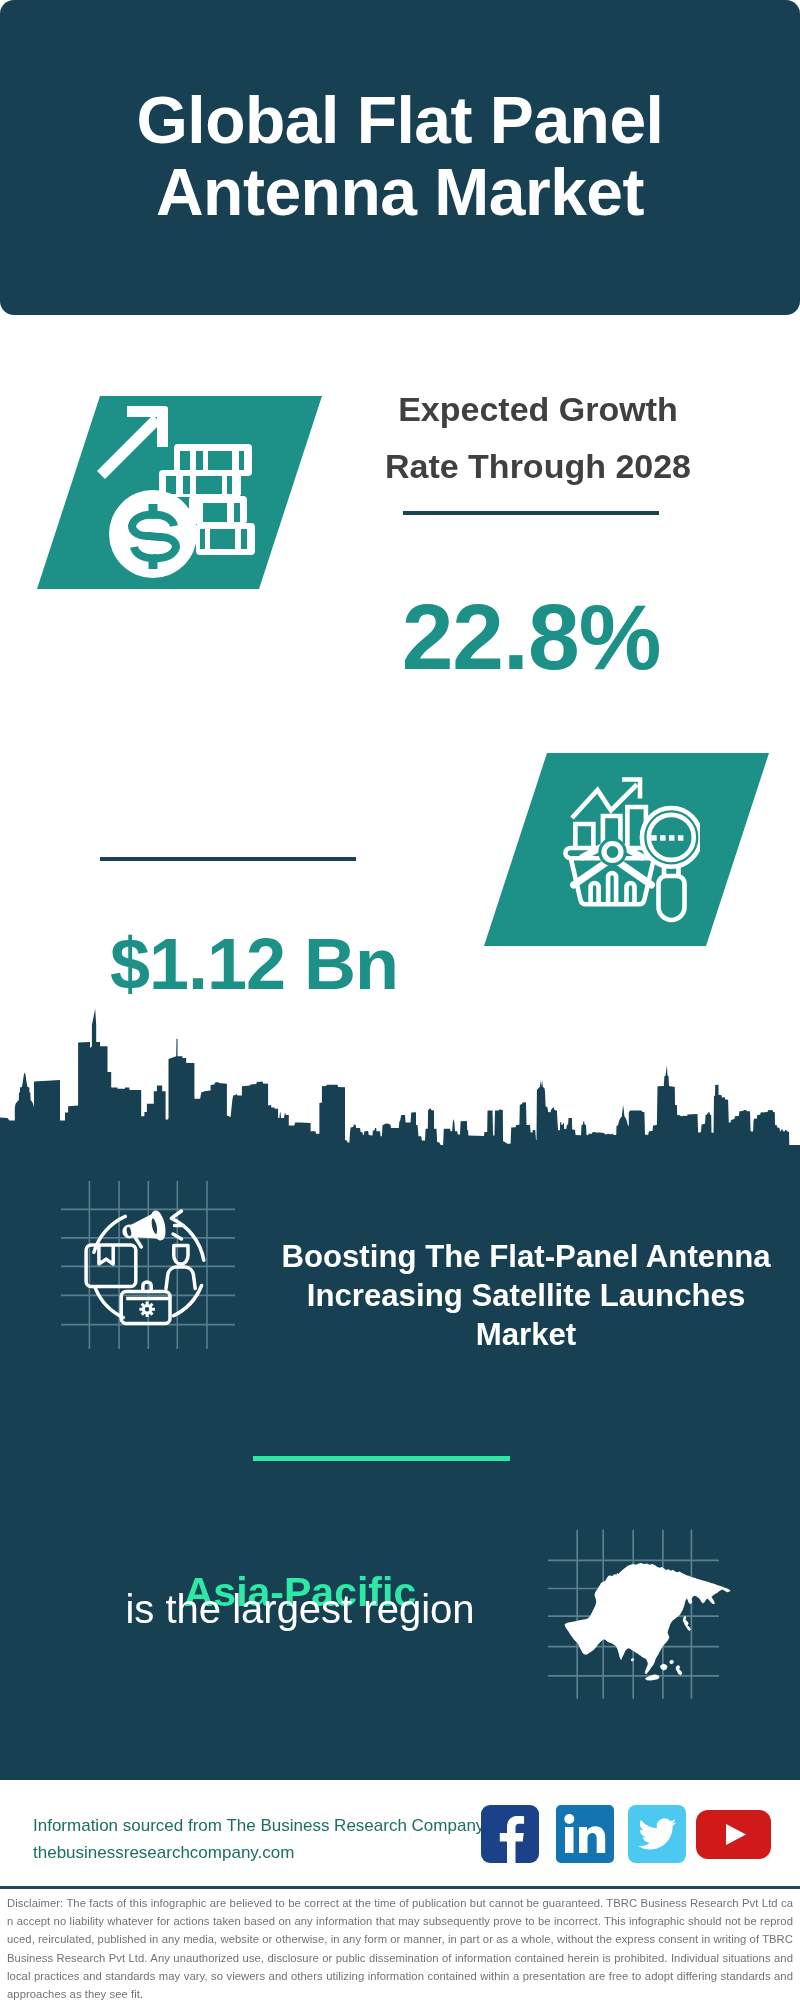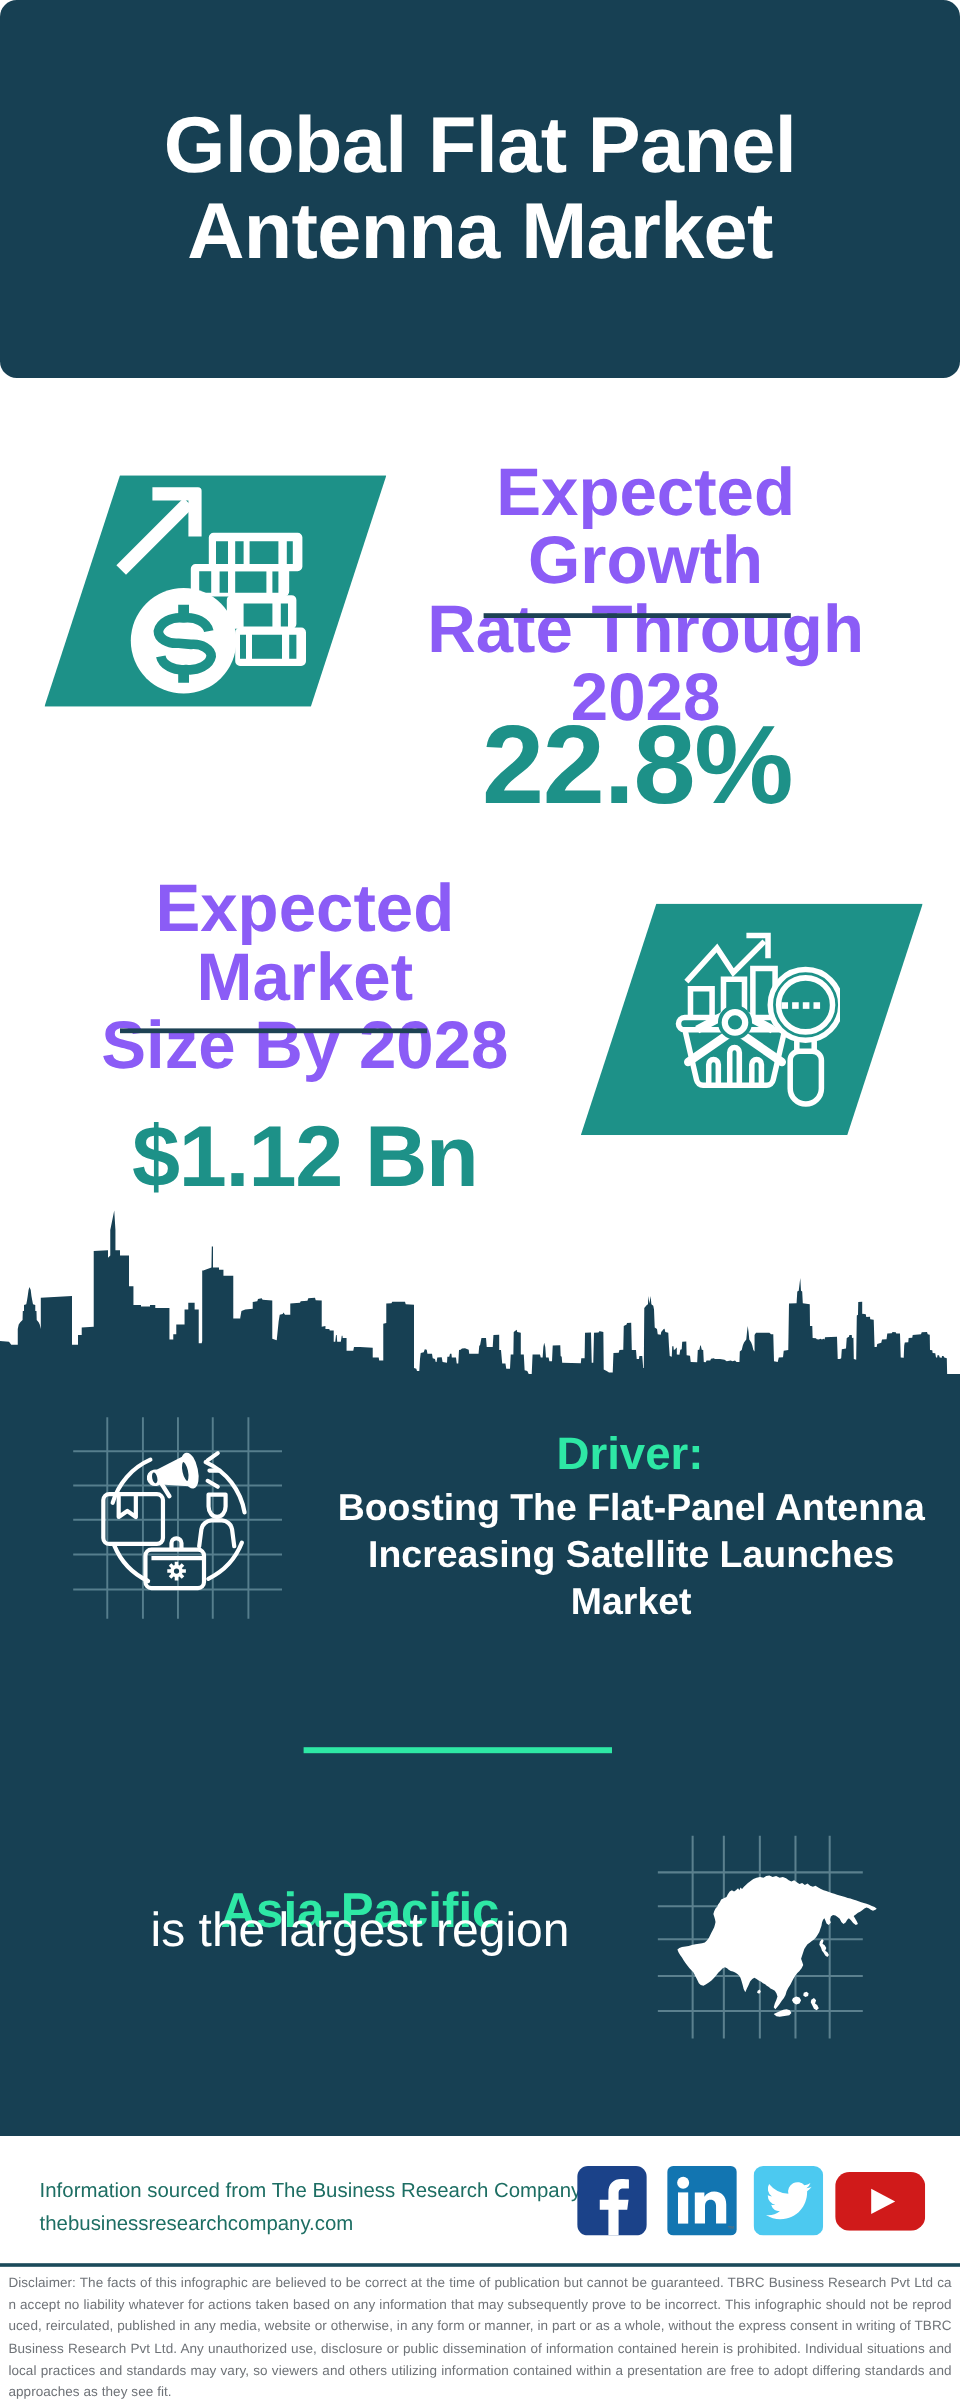--- a/index.html
+++ b/index.html
@@ -32,23 +32,23 @@
   .plg {
     position:absolute;
     background:#1d9188;
     width:285px; height:193px;
     clip-path:polygon(63px 0, 285px 0, 222px 193px, 0 193px);
   }
   .ico { position:absolute; }
 
   .stat-label {
     position:absolute;
-    color:#8b5cf6;
+    color:#404040;
     font-weight:bold;
-    font-size:56px;
+    font-size:34px;
     line-height:57px;
     text-align:center;
   }
   .rule {
     position:absolute;
     height:4px;
     background:#1d4254;
   }
   .stat-value {
     position:absolute;
@@ -173,24 +173,20 @@
       <circle cx="111.3" cy="67.4" r="22.5"></circle>
     </g>
     <g fill="#fff">
       <rect x="100.1" y="65.2" width="5.5" height="5.5"></rect>
       <rect x="109" y="65.2" width="5.5" height="5.5"></rect>
       <rect x="117.9" y="65.2" width="5.5" height="5.5"></rect>
       <rect x="91.2" y="65.2" width="5.5" height="5.5"></rect>
     </g>
   </svg>
 
-  <div class="stat-label" style="left:54px; top:728px; width:400px;">
-    <div>Expected Market</div>
-    <div>Size By 2028</div>
-  </div>
   <div class="rule" style="left:100px; top:857px; width:256px;"></div>
   <div class="stat-value" style="left:54px; top:886px; width:400px; font-size:72px; line-height:73px;">$1.12 Bn</div>
 
   <div class="darkzone">
     <div class="darkfill"></div>
     <svg class="skyline" viewBox="0 0 800 145" preserveAspectRatio="none">
       <path fill="#174053" d="M0,145 L0.0,112.5 7.5,113.1 9.4,115.6 14.8,115.6 14.8,102.5 15.6,98.8 16.9,96.9 18.8,95.0 19.0,87.5 20.0,87.5 20.0,82.5 21.9,81.9 22.5,78.8 23.1,75.0 23.8,70.0 24.6,67.5 25.6,70.0 26.2,75.0 26.9,78.8 27.5,81.9 29.4,82.5 29.4,87.5 30.4,87.5 30.6,95.0 32.2,96.9 33.1,98.8 34.0,102.5 34.0,76.5 60.0,75.0 60.0,115.6 65.0,115.6 65.0,107.5 68.1,107.5 68.1,101.2 78.1,100.6 78.1,37.5 90.0,36.9 90.0,43.1 91.9,41.2 91.9,20.0 95.2,3.8 96.2,20.0 96.2,36.9 100.0,36.9 100.0,41.2 107.5,41.2 107.5,66.9 111.2,66.9 111.2,82.5 117.5,82.5 117.5,83.8 125.0,83.8 125.0,82.5 129.4,82.5 129.4,85.0 141.2,85.0 141.2,111.2 144.4,111.2 144.4,106.9 146.9,106.9 146.9,98.8 153.8,98.8 153.8,86.2 156.9,86.2 156.9,80.6 162.2,80.6 162.2,86.2 165.6,86.2 165.6,114.4 168.1,114.4 168.5,112.5 168.5,53.8 169.4,53.8 176.2,51.2 176.5,33.8 177.5,33.8 177.5,51.2 182.5,51.2 182.5,53.1 186.2,53.1 186.2,58.1 194.4,58.1 194.4,93.8 200.0,93.8 200.0,94.4 201.2,87.5 204.4,86.2 210.6,85.6 210.6,80.0 214.4,79.4 215.0,77.5 218.1,76.9 218.8,78.1 226.9,78.8 226.9,110.6 230.6,111.9 232.2,96.2 233.1,90.6 235.6,90.0 236.2,88.8 237.5,90.6 241.9,90.6 241.9,81.2 250.0,80.6 250.6,79.4 256.2,79.0 256.9,76.9 262.5,76.5 263.1,78.5 268.1,78.8 268.1,100.6 271.2,100.0 271.2,102.5 274.4,102.5 274.8,103.8 278.1,103.8 278.1,113.1 279.4,113.1 280.0,107.5 280.6,107.5 281.0,113.1 284.0,113.1 284.8,108.1 285.4,108.1 285.6,110.0 288.8,110.0 288.8,120.6 294.4,120.6 295.0,117.5 300.0,117.5 310.6,118.1 310.6,126.2 315.6,126.2 316.0,128.8 319.4,128.8 319.4,98.1 321.9,97.5 321.9,81.2 326.2,81.0 326.9,79.8 337.5,79.8 338.1,81.9 345.0,82.2 345.0,135.0 346.9,135.6 347.5,137.5 349.4,137.5 350.0,127.5 350.6,122.5 353.1,121.9 354.0,119.4 355.6,119.8 356.2,123.1 360.0,123.1 360.6,126.9 362.5,127.5 363.1,130.0 363.8,130.0 364.4,126.2 368.1,126.0 368.8,130.0 372.5,130.6 372.8,125.6 374.4,125.6 375.0,123.1 376.2,123.1 376.5,126.2 380.0,126.2 380.6,131.2 381.9,131.2 382.5,120.0 383.8,119.8 385.0,118.8 387.5,118.5 390.6,119.8 391.0,123.1 398.8,123.1 399.4,116.2 400.0,116.2 401.2,110.0 405.0,110.0 405.6,117.5 410.6,117.5 411.2,107.5 416.0,107.2 416.0,120.0 417.5,120.0 418.5,131.2 421.2,131.2 421.9,135.6 425.0,135.6 425.6,123.8 427.8,123.8 428.1,105.0 430.6,103.1 431.0,105.0 434.0,105.6 434.0,123.8 436.5,123.8 437.2,136.9 439.4,137.5 440.6,140.0 443.1,140.0 443.8,123.8 450.0,123.8 450.6,126.2 452.2,126.2 452.8,117.5 453.5,114.0 454.4,117.5 455.0,126.2 457.2,126.2 457.8,129.4 460.0,129.4 460.6,116.2 466.9,116.0 467.2,125.0 468.1,125.6 468.5,130.6 484.0,131.0 484.4,126.9 487.2,126.9 487.5,105.6 492.5,105.4 493.1,130.6 494.4,130.6 495.0,105.6 498.8,105.4 499.4,104.4 500.0,104.4 502.8,105.0 503.1,136.2 505.6,137.5 507.5,138.8 510.6,138.8 511.2,122.5 515.6,122.2 516.2,120.0 519.4,119.8 519.8,100.0 522.2,98.8 522.5,97.5 526.0,97.2 526.5,120.0 530.0,120.0 530.6,127.5 532.5,127.5 532.8,125.0 535.2,125.0 536.0,135.0 536.5,135.0 536.9,85.0 539.0,82.5 540.0,81.9 540.2,75.0 541.2,81.2 542.2,75.0 542.8,81.9 544.4,83.1 545.0,86.2 545.6,101.2 547.5,102.5 548.1,106.9 550.6,107.2 551.0,105.0 553.1,102.5 553.8,102.2 554.4,105.0 556.9,105.6 557.5,116.9 558.1,125.0 559.8,125.6 560.2,116.9 561.2,116.9 561.5,120.0 562.8,119.4 563.5,118.1 564.0,118.1 564.0,123.8 566.2,124.0 566.9,119.8 568.1,119.4 568.5,113.1 571.9,112.9 572.2,124.4 575.0,124.8 575.6,130.0 581.0,130.2 581.5,120.0 582.8,119.8 583.5,116.2 584.0,116.2 584.8,119.8 586.0,120.0 586.5,130.0 588.1,130.2 588.8,128.8 591.9,128.8 592.5,127.2 595.0,126.9 595.6,127.5 600.0,127.5 603.8,128.1 605.6,129.4 608.8,128.8 610.6,129.4 612.5,128.8 613.8,130.0 616.2,130.0 616.5,121.2 618.1,120.0 619.0,116.2 620.0,113.8 621.9,111.2 622.5,105.0 623.1,100.0 623.8,105.0 624.4,111.2 626.0,113.8 626.9,116.2 627.8,120.0 628.8,121.2 628.8,107.5 630.0,105.6 641.2,105.6 642.5,106.9 644.4,106.9 645.0,129.4 648.1,130.0 649.0,126.2 652.5,126.0 653.1,120.6 656.9,120.0 657.5,81.2 663.8,81.0 664.4,71.2 665.6,70.6 666.9,60.0 667.5,70.6 668.5,71.2 669.0,81.0 674.8,81.9 675.0,100.0 676.9,100.0 677.2,110.0 680.0,110.2 680.6,111.0 682.5,111.2 683.5,110.6 685.0,111.2 686.2,110.6 687.2,111.2 687.5,109.4 697.5,109.0 698.1,127.5 700.0,127.5 701.0,126.9 701.5,119.4 705.0,118.8 705.6,110.0 707.5,109.0 707.8,107.5 709.8,107.5 710.0,110.0 711.2,109.8 711.5,127.5 713.5,128.1 714.0,91.2 715.0,90.6 715.2,80.0 718.5,79.8 718.5,90.0 718.8,89.8 721.5,90.2 721.9,92.5 725.0,92.2 725.2,94.4 728.1,94.8 728.8,117.5 730.6,117.5 731.0,115.0 734.4,114.0 735.0,111.2 738.8,111.0 739.4,106.2 743.1,106.0 743.8,105.0 746.5,105.2 746.9,106.2 750.0,106.2 750.6,126.2 753.1,126.5 753.5,116.2 754.0,113.8 756.9,113.5 757.2,110.0 760.2,109.8 760.6,107.5 767.5,106.9 768.1,105.2 772.5,105.0 773.1,106.9 774.8,107.2 775.0,120.0 776.9,120.2 777.2,122.5 779.4,122.8 780.0,126.2 781.0,126.2 781.2,124.4 782.5,124.4 783.1,126.2 784.8,126.5 785.0,125.0 786.2,125.0 786.9,126.2 789.0,126.9 789.4,145.0 800.0,145.0 L800,145 Z"></path>
     </svg>
   </div>
 
@@ -227,21 +223,20 @@
       <path d="M87.9,116.4 v-5.5 a4,4 0 0 1 4,-4 h0.3 a4,4 0 0 1 4,4 v5.5"></path>
       <path d="M75,116.4 h35 a5,5 0 0 1 5,5 v22 a5,5 0 0 1 -5,5 h-38.8 a5,5 0 0 1 -5,-5 v-22 a5,5 0 0 1 5,-5 Z"></path>
       <path d="M71.2,123.5 h42.8"></path>
       <g stroke-width="3" stroke-linecap="butt">
         <path d="M92.1,126.5 v15.5 M84.4,134.2 h15.5 M86.7,128.8 L97.5,139.6 M97.5,128.8 L86.7,139.6"></path>
       </g>
       <circle cx="92.1" cy="134.2" r="3.7" fill="#174053" stroke-width="3"></circle>
     </g>
   </svg>
 
-  <div class="driver-head" style="left:305px; top:1194px; width:440px; font-size:38px;">Driver:</div>
   <div class="driver-body" style="left:276px; top:1238px; width:500px; font-size:31.2px;">
     <div>Boosting The Flat-Panel Antenna</div>
     <div>Increasing Satellite Launches</div>
     <div>Market</div>
   </div>
 
   <div class="mint-rule" style="left:253px; top:1456px; width:257px;"></div>
 
   <div class="region-head" style="left:80px; top:1537px; width:440px; font-size:41px;margin-top:36px;">Asia-Pacific</div>
   <div class="region-body" style="left:80px; top:1585px; width:440px; font-size:40px;">

